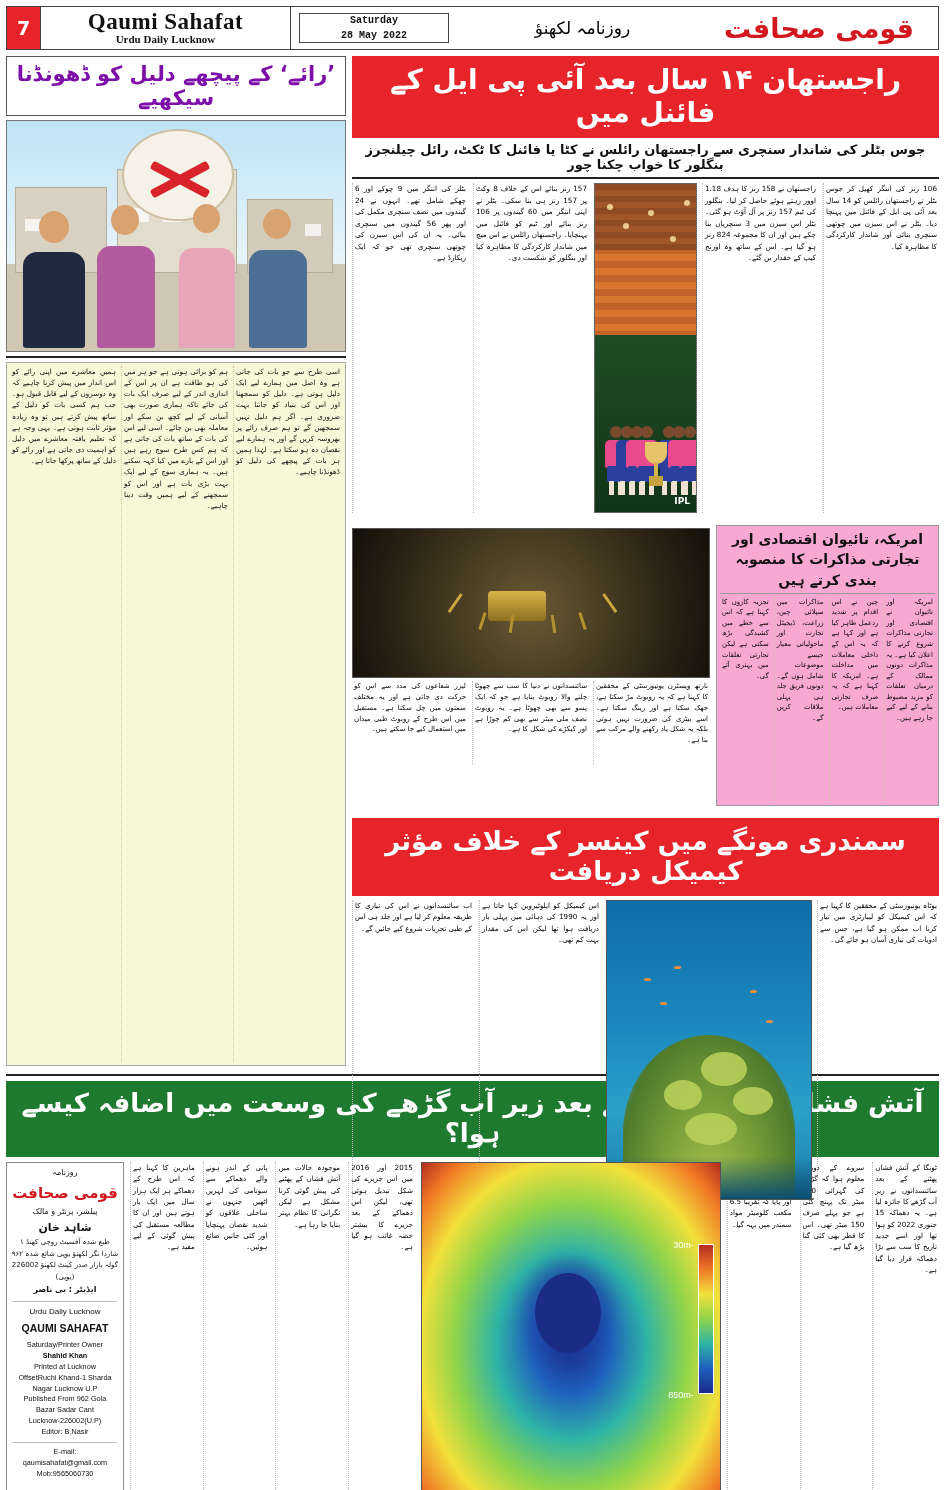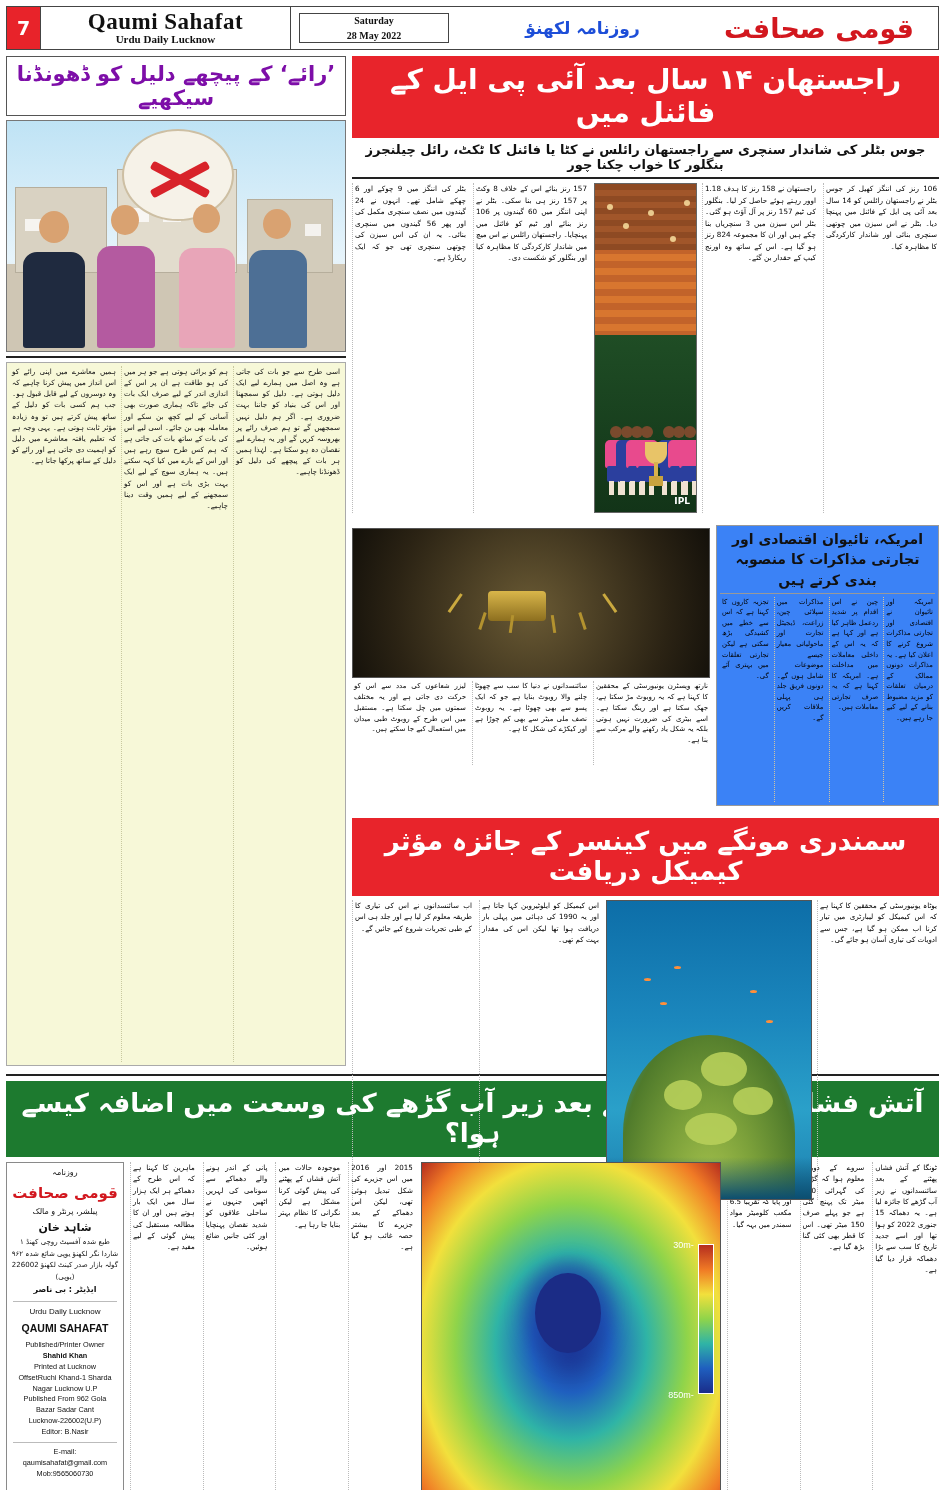--- a/index.html
+++ b/index.html
@@ -48,30 +48,29 @@
   }
   .masthead-left .sub-en {
     font-family: "Liberation Serif", serif;
     font-weight: bold; font-size: 11px; color:#111;
   }
   .masthead-date {
     flex: 0 0 150px;
     border: 1px solid #444;
     margin: 6px 8px;
     display:flex; flex-direction:column; align-items:center; justify-content:center;
-    font-family: Liberation Serif, serif;
+    font-family: Liberation Mono, monospace;
     font-size: 10px; font-weight: bold; color:#111;
     line-height: 1.5;
   }
   .masthead-mid {
     flex: 1;
     display:flex; align-items:center; justify-content:center;
-    font-size: 17px; color:#1d4ed8;
-    direction: rtl;
-    font-weight: bold;
+    font-size: 17px; color:#000000;
+    direction: rtl;
   }
   .masthead-right {
     flex: 0 0 230px;
     display:flex; align-items:center; justify-content:center;
     color:#d2171e; font-weight:bold; font-size: 27px;
     direction: rtl;
     padding-right: 8px;
   }
 
   
@@ -206,21 +205,21 @@
     direction: rtl; font-size: 17px; font-weight:bold; color:#111; padding:5px 2px;
   }
   .robot-photo { height: 150px; border:1px solid #555; margin-top:3px; position:relative; overflow:hidden; background:radial-gradient(circle at 50% 55%, #6a5a34 0%, #2b2314 70%, #13100a 100%); }
   .rb-body { position:absolute; left:46%; top:42%; width:58px; height:30px; background:linear-gradient(#d9b64a,#8d6f1f); border-radius:4px; transform:translate(-50%,0);}
   .rb-leg { position:absolute; width:3px; background:#caa93f; transform-origin: top center;}
   .rb-foot { position:absolute; width:3px; height:18px; background:#b3922f;}
   .robot-text { display:flex; gap:4px; direction:rtl; margin-top:3px; height:84px; }
   .robot-text .rc { flex:1; font-size:7px; line-height:1.55; text-align:justify; overflow:hidden; border-left:1px dotted #bbb; padding:0 2px;}
   .robot-text .rc:last-child { border-left:none; }
 
-  .econ-block { flex: 1; border:1px solid #999; background:#3b82f6; padding:3px; }
+  .econ-block { flex: 1; border:1px solid #999; background:#f9a8d4; padding:3px; }
   .econ-head { text-align:center; direction:rtl; font-size:14px; font-weight:bold; color:#111; line-height:1.45; border-bottom:1px solid #999; padding-bottom:3px;}
   .econ-cols { display:flex; gap:3px; direction:rtl; margin-top:3px; height:205px;}
   .econ-cols .ec { flex:1; font-size:6.8px; line-height:1.55; text-align:justify; overflow:hidden; border-left:1px dotted #cfc3a0; padding:0 2px;}
   .econ-cols .ec:last-child { border-left:none; }
 
   
   .coral-head {
     margin-top:6px;
     background:#e8242b; color:#fff; text-align:center; direction:rtl;
     font-size: 26px; font-weight:bold; padding:8px 4px 10px;
@@ -434,21 +433,21 @@
           <div class="econ-cols">
             <div class="ec">امریکہ اور تائیوان نے اقتصادی اور تجارتی مذاکرات شروع کرنے کا اعلان کیا ہے۔ یہ مذاکرات دونوں ممالک کے درمیان تعلقات کو مزید مضبوط بنانے کے لیے کیے جا رہے ہیں۔</div>
             <div class="ec">چین نے اس اقدام پر شدید ردعمل ظاہر کیا ہے اور کہا ہے کہ یہ اس کے داخلی معاملات میں مداخلت ہے۔ امریکہ کا کہنا ہے کہ یہ صرف تجارتی معاملات ہیں۔</div>
             <div class="ec">مذاکرات میں سپلائی چین، زراعت، ڈیجیٹل تجارت اور ماحولیاتی معیار جیسے موضوعات شامل ہوں گے۔ دونوں فریق جلد ہی پہلی ملاقات کریں گے۔</div>
             <div class="ec">تجزیہ کاروں کا کہنا ہے کہ اس سے خطے میں کشیدگی بڑھ سکتی ہے لیکن تجارتی تعلقات میں بہتری آئے گی۔</div>
           </div>
         </div>
       </div>
 
       <div>
-        <div class="coral-head">سمندری مونگے میں کینسر کے جائزہ مؤثر کیمیکل دریافت</div>
+        <div class="coral-head">سمندری مونگے میں کینسر کے خلاف مؤثر کیمیکل دریافت</div>
         <div class="coral-body">
           <div class="coral-col">یوٹاہ یونیورسٹی کے محققین کا کہنا ہے کہ اس کیمیکل کو لیبارٹری میں تیار کرنا اب ممکن ہو گیا ہے، جس سے ادویات کی تیاری آسان ہو جائے گی۔</div>
           <div class="coral-photo">
             <div class="cp-reef"></div>
             <div class="cp-knob" style="left:28%;bottom:30%;width:38px;height:30px;"></div>
             <div class="cp-knob" style="left:46%;bottom:38%;width:46px;height:34px;"></div>
             <div class="cp-knob" style="left:62%;bottom:28%;width:40px;height:28px;"></div>
             <div class="cp-knob" style="left:38%;bottom:18%;width:52px;height:32px;"></div>
             <div class="cp-fish" style="left:18%;top:26%"></div>
             <div class="cp-fish" style="left:26%;top:34%"></div>
@@ -489,21 +488,21 @@
       <div class="imprint">
         <div class="ur">روزنامہ</div>
         <div class="brand">قومی صحافت</div>
         <div class="ur">پبلشر، پرنٹر و مالک</div>
         <div class="ur" style="font-weight:bold;font-size:11px;">شاہد خان</div>
         <div class="ur" style="font-size:7px;line-height:1.7;">طبع شدہ آفسیٹ روچی کھنڈ ۱ شاردا نگر لکھنؤ یوپی شائع شدہ ۹۶۲ گولہ بازار صدر کینٹ لکھنؤ 226002 (یوپی)</div>
         <div class="ur" style="font-weight:bold;">ایڈیٹر : بی ناصر</div>
         <div class="hr"></div>
         <div class="en-title">Urdu Daily Lucknow</div>
         <div class="en-brand">QAUMI SAHAFAT</div>
-        <div class="en-line">Published/Printer Owner</div>
+        <div class="en-line">Saturday/Printer Owner</div>
         <div class="en-line" style="font-weight:bold">Shahid Khan</div>
         <div class="en-line">Printed at Lucknow</div>
         <div class="en-line">OffsetRuchi Khand-1 Sharda</div>
         <div class="en-line">Nagar Lucknow U.P</div>
         <div class="en-line">Published From 962 Gola</div>
         <div class="en-line">Bazar Sadar Cant</div>
         <div class="en-line">Lucknow-226002(U.P)</div>
         <div class="en-line">Editor: B.Nasir</div>
         <div class="hr"></div>
         <div class="en-line">E-mail: qaumisahafat@gmail.com</div>

